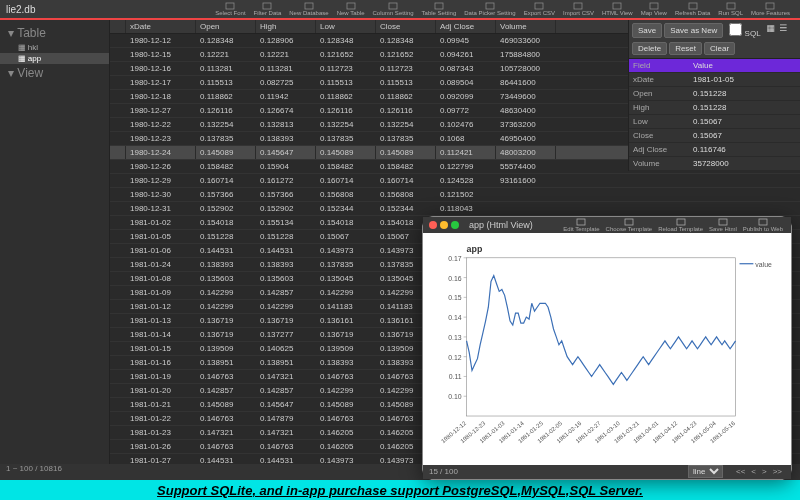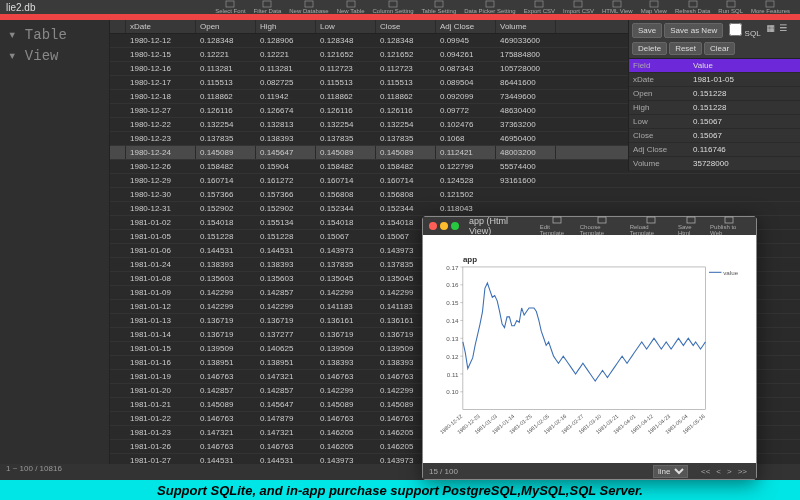--- a/index.html
+++ b/index.html
@@ -1,59 +1,59 @@
 <!DOCTYPE html>
 <html><head>
 <meta charset="utf-8">
 <style>
 * { margin: 0; padding: 0; box-sizing: border-box; }
 body { font-family: -apple-system, "Helvetica Neue", Arial, sans-serif; background: #2a2a2a; color: #ccc; font-size: 9px; width: 800px; height: 500px; overflow: hidden; position: relative; }
 .main { display: flex; flex-direction: column; height: 480px; }
-.toolbar { height: 20px; background: #3a3a3a; display: flex; align-items: center; padding: 0 6px; gap: 2px; border-bottom: 6px solid #ef4444; }
+.toolbar { height: 20px; background: #3a3a3a; display: flex; align-items: center; padding: 0 6px; gap: 2px; border-bottom: 2px solid #ef4444; }
 .toolbar .title { font-size: 10px; color: #ddd; margin-right: auto; }
 .toolbar .tbtn { display: flex; flex-direction: column; align-items: center; padding: 1px 4px; color: #aaa; font-size: 6px; cursor: pointer; }
 .toolbar .tbtn svg { width: 10px; height: 8px; }
 .body { flex: 1; display: flex; overflow: hidden; }
 .sidebar { width: 110px; background: #2f2f2f; border-right: 1px solid #222; padding: 4px 0; }
-.sidebar .sh { font-size: 14px; color: #888; padding: 2px 8px; cursor: pointer; font-family: Liberation Mono, monospace; }
+.sidebar .sh { font-size: 12px; color: #888; padding: 2px 8px; cursor: pointer; }
 .sidebar .si { font-size: 8px; color: #aaa; padding: 1px 18px; cursor: pointer; }
 .sidebar .si.sel { background: #4a4a4a; color: #fff; }
 .grid { flex: 1; overflow: hidden; display: flex; flex-direction: column; }
 .ghead, .grow { display: flex; font-size: 8px; }
 .ghead { background: #383838; border-bottom: 1px solid #222; }
 .ghead > div, .grow > div { padding: 2px 4px; border-right: 1px solid #2a2a2a; overflow: hidden; white-space: nowrap; }
 .grow { border-bottom: 1px solid #333; }
 .grow.sel { background: #4a4a4a; }
 .c0 { width: 16px; } .c1 { width: 70px; } .c2 { width: 60px; } .c3 { width: 60px; } .c4 { width: 60px; } .c5 { width: 60px; } .c6 { width: 60px; } .c7 { width: 60px; }
 .gbody { flex: 1; overflow: hidden; }
 .statusbar { height: 16px; background: #333; font-size: 8px; color: #999; display: flex; align-items: flex-start; padding: 0 6px; }
 .rightpanel { position: absolute; top: 20px; right: 0; width: 172px; background: #333; border-left: 1px solid #222; z-index: 3; }
 .rp-btns { display: flex; flex-wrap: wrap; gap: 2px; padding: 3px; background: #3a3a3a; }
 .rp-btns button { font-size: 8px; padding: 1px 5px; background: #555; color: #ddd; border: 1px solid #666; border-radius: 2px; cursor: pointer; }
 .rp-sql { margin-left: 4px; font-size: 8px; color: #ccc; }
 .rp-grid { border-top: 1px solid #222; }
 .rp-row { display: flex; font-size: 8px; border-bottom: 1px solid #2a2a2a; }
 .rp-row .k { width: 60px; padding: 2px 4px; color: #aaa; }
 .rp-row .v { flex: 1; padding: 2px 4px; color: #ddd; }
 .rp-row.hd { background: #6d28d9; }
-.chartwin { position: absolute; left: 422px; top: 216px; width: 335px; height: 264px; background: #f8f8f8; border: 1px solid #888; border-radius: 4px; z-index: 5; box-shadow: 0 4px 20px rgba(0,0,0,0.5); display: flex; flex-direction: column; }
+.chartwin { position: absolute; left: 422px; top: 216px; width: 370px; height: 264px; background: #f8f8f8; border: 1px solid #888; border-radius: 12px; z-index: 5; box-shadow: 0 4px 20px rgba(0,0,0,0.5); display: flex; flex-direction: column; }
 .cw-title { height: 18px; background: #3a3a3a; display: flex; align-items: center; padding: 0 6px; gap: 4px; font-size: 9px; color: #ccc; }
 .dots { display: flex; gap: 3px; margin-right: 6px; }
 .dot { width: 8px; height: 8px; border-radius: 4px; }
 .dot.r { background: #ff5f56; } .dot.y { background: #ffbd2e; } .dot.g { background: #27c93f; }
 .cw-title .sp { flex: 1; }
 .cw-title .ti { font-size: 6px; color: #aaa; display: flex; flex-direction: column; align-items: center; cursor: pointer; padding: 0 2px; }
 .cw-title .ti svg { width: 10px; height: 8px; }
 .cw-body { flex: 1; background: #fff; padding: 6px; position: relative; }
 .cw-status { height: 16px; background: #3a3a3a; display: flex; align-items: center; padding: 0 6px; font-size: 8px; color: #aaa; gap: 10px; }
 .cw-status .sp { flex: 1; }
 .cw-status select { font-size: 8px; background: #555; color: #ddd; border: 1px solid #666; }
 .cw-status .nav { cursor: pointer; padding: 0 3px; }
 svg.chart { width: 100%; height: 100%; }
-.banner { position: absolute; bottom: 0; left: 0; right: 0; height: 20px; background: #00e5e5; color: #000; font-weight: bold; font-style: italic; font-size: 13px; display: flex; align-items: center; justify-content: center; }
+.banner { position: absolute; bottom: 0; left: 0; right: 0; height: 20px; background: #00e5e5; color: #000; font-weight: bold; font-style: italic; font-size: 13px; display: flex; align-items: center; justify-content: center; text-decoration: underline; }
 </style>
 </head>
 <body>
 
 <div class="main">
   <div class="toolbar">
     <span class="title">lie2.db</span>
     <div id="toolbar-items" style="display: flex;">
         <div class="tbtn">
           <svg viewBox="0 0 10 8">
@@ -137,20 +137,24 @@
           <svg viewBox="0 0 10 8">
             <rect x="1" y="1" width="8" height="6" fill="none" stroke="#888" stroke-width="0.8"></rect>
           </svg>
           <span>More Features</span>
         </div>
       </div>
   </div>
   <div class="body">
     <div class="sidebar">
       <div class="sh">▾ Table</div>
+      <div id="sidebar-tables">
+          <div class="si">▦ hkl</div>
+          <div class="si sel">▦ app</div>
+        </div>
       <div class="sh">▾ View</div>
     </div>
     <div class="grid">
       <div class="ghead" id="ghead">
           <div class="c0"></div>
           <div class="c1">xDate</div>
           <div class="c2">Open</div>
           <div class="c3">High</div>
           <div class="c4">Low</div>
           <div class="c5">Close</div>

